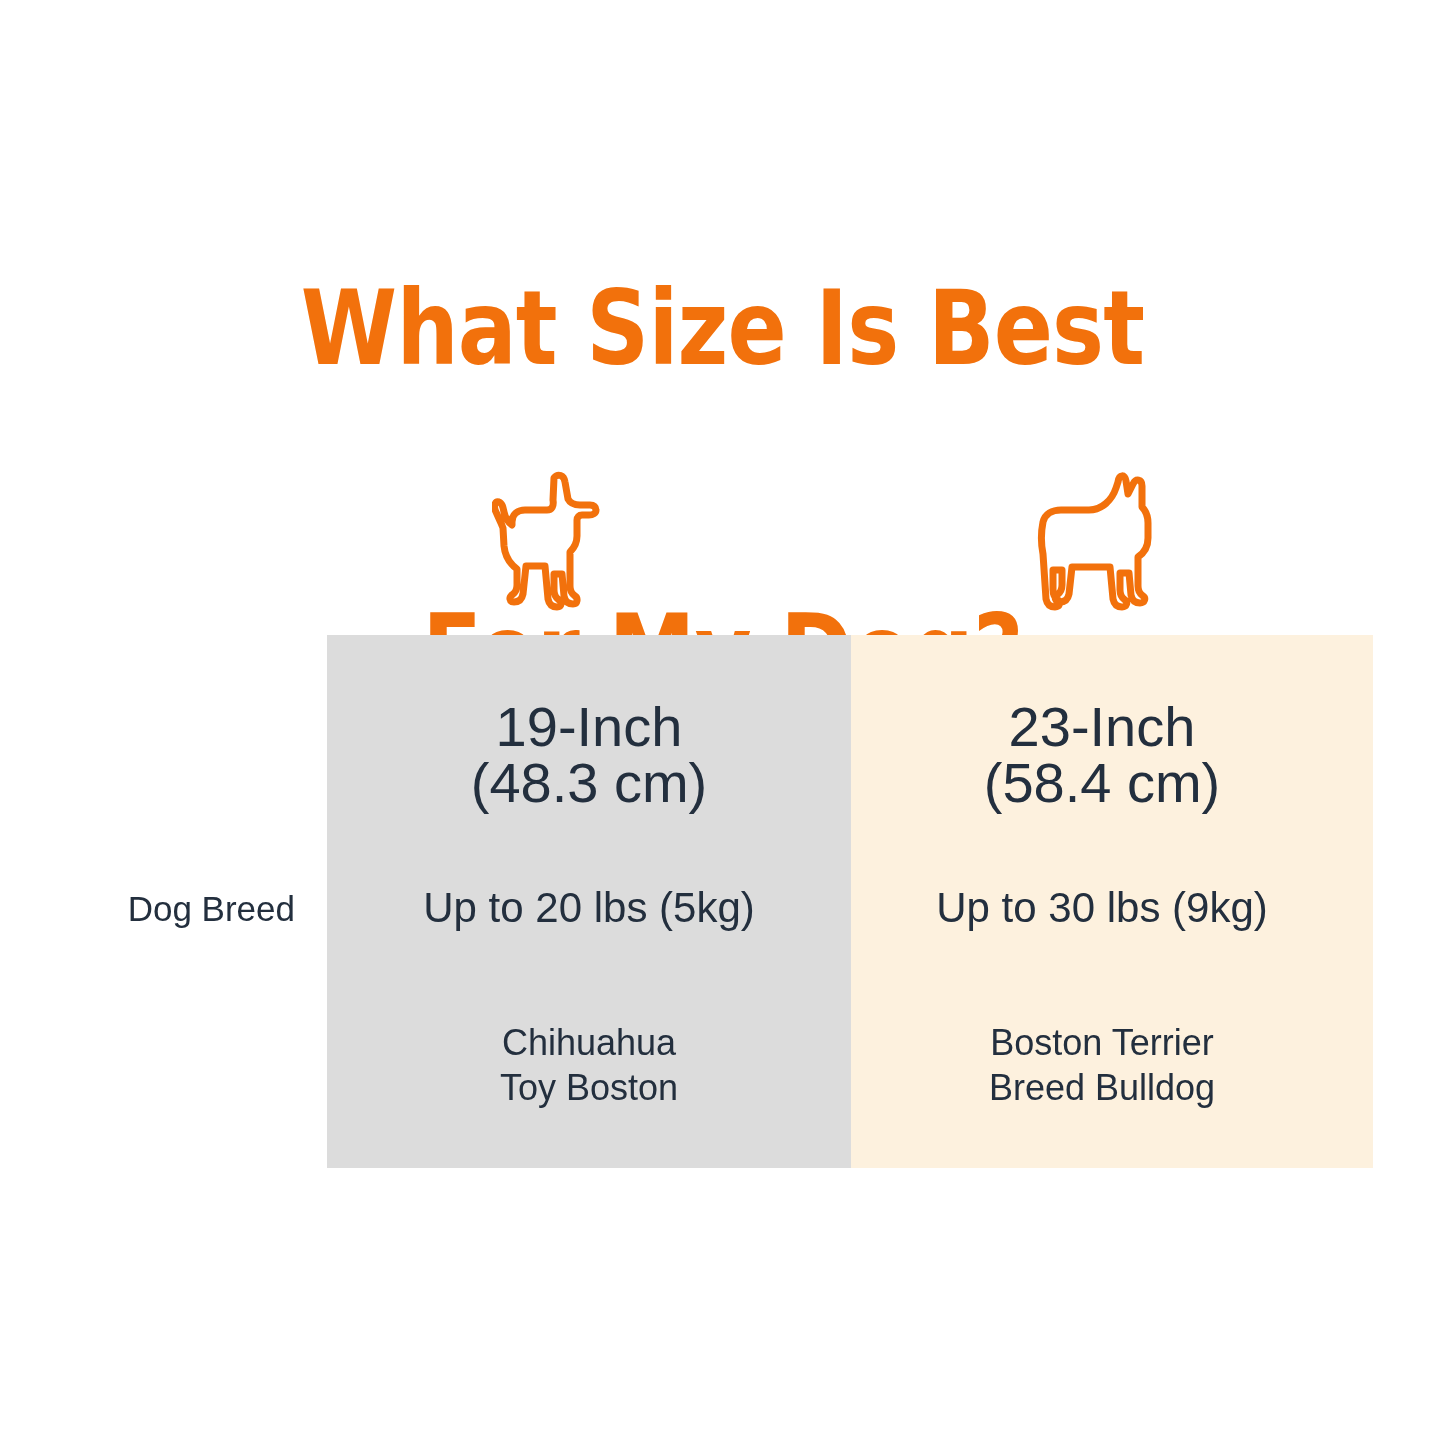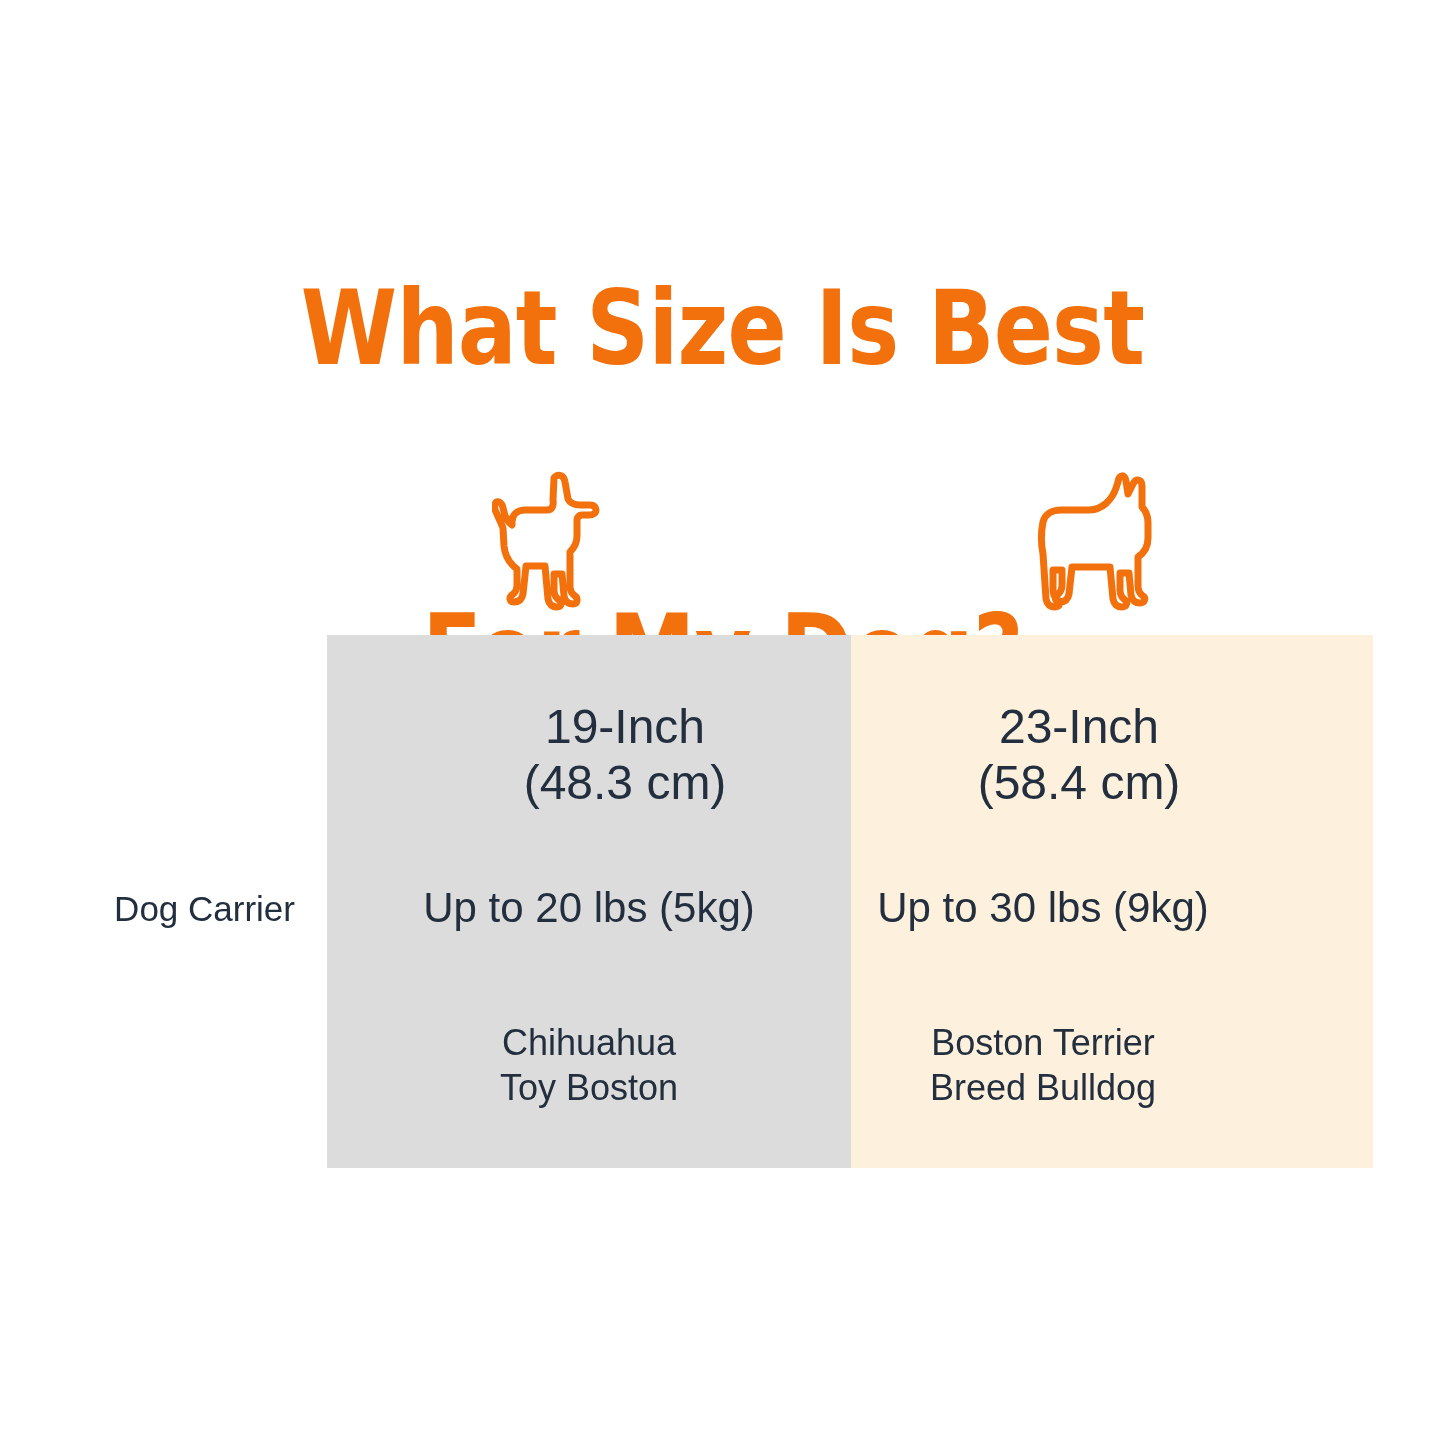--- a/index.html
+++ b/index.html
@@ -103,23 +103,23 @@
     white-space: pre-line;
   }
   .cell-value {
     position: absolute;
     text-align: center;
     color: #232F3E;
     font-weight: 400;
     white-space: pre-line;
   }
   .cell-value.small  { left: 327px; width: 524px; }
-  .cell-value.medium { left: 809px; width: 468px; }
-
-  #row-carrier-size .cell-value { font-size: 48px; line-height: 56px; padding-left: 36px; }
+  .cell-value.medium { left: 868px; width: 468px; }
+
+  #row-carrier-size .cell-value { font-size: 56px; line-height: 56px; }
   #row-dog-weight   .cell-value { font-size: 42px; line-height: 52px; }
   #row-dog-breed    .cell-value { font-size: 36px; line-height: 45px; }
 
   .row-center { position: absolute; top: 50%; transform: translateY(-50%); }
 </style>
 </head>
 <body>
 
 <div id="page">
 
@@ -216,21 +216,21 @@
   <div id="table">
 
     <div class="row" id="row-carrier-size">
       <div class="cell-value small row-center">19-Inch
 (48.3 cm)</div>
       <div class="cell-value medium row-center">23-Inch
 (58.4 cm)</div>
     </div>
 
     <div class="row" id="row-dog-weight">
-      <div class="cell-label row-center">Dog Carrier</div>
+      <div class="cell-label row-center">Dog Breed</div>
       <div class="cell-value small row-center">Up to 20 lbs (5kg)</div>
       <div class="cell-value medium row-center">Up to 30 lbs (9kg)</div>
     </div>
 
     <div class="row" id="row-dog-breed">
       <div class="cell-value small row-center">Chihuahua
 Toy Boston</div>
       <div class="cell-value medium row-center">Boston Terrier
 Breed Bulldog</div>
     </div>

